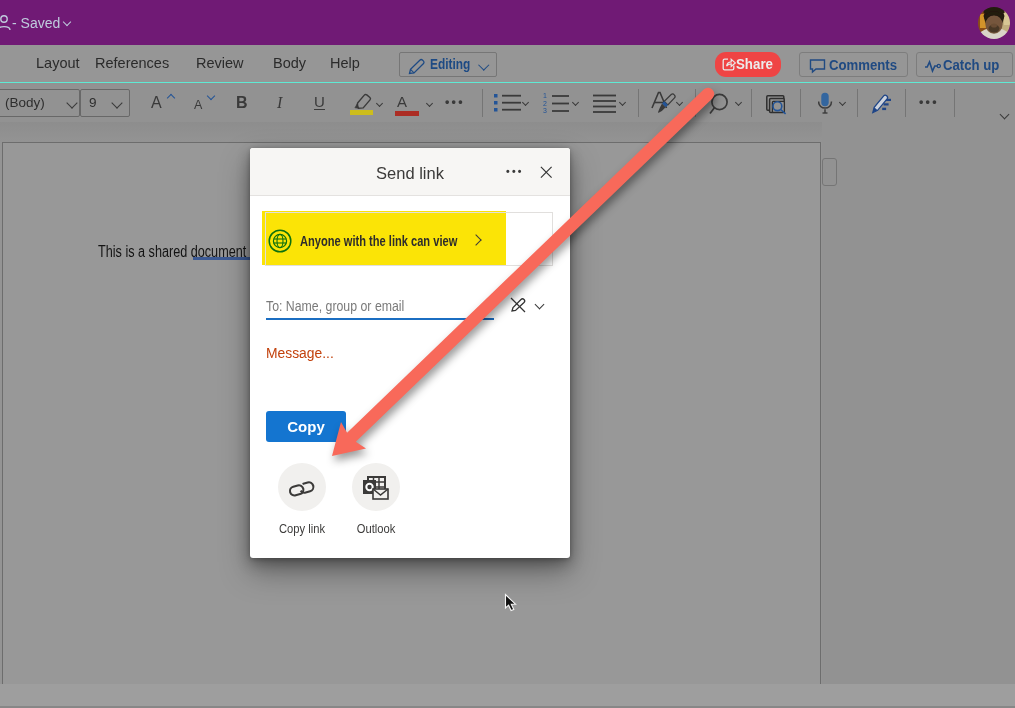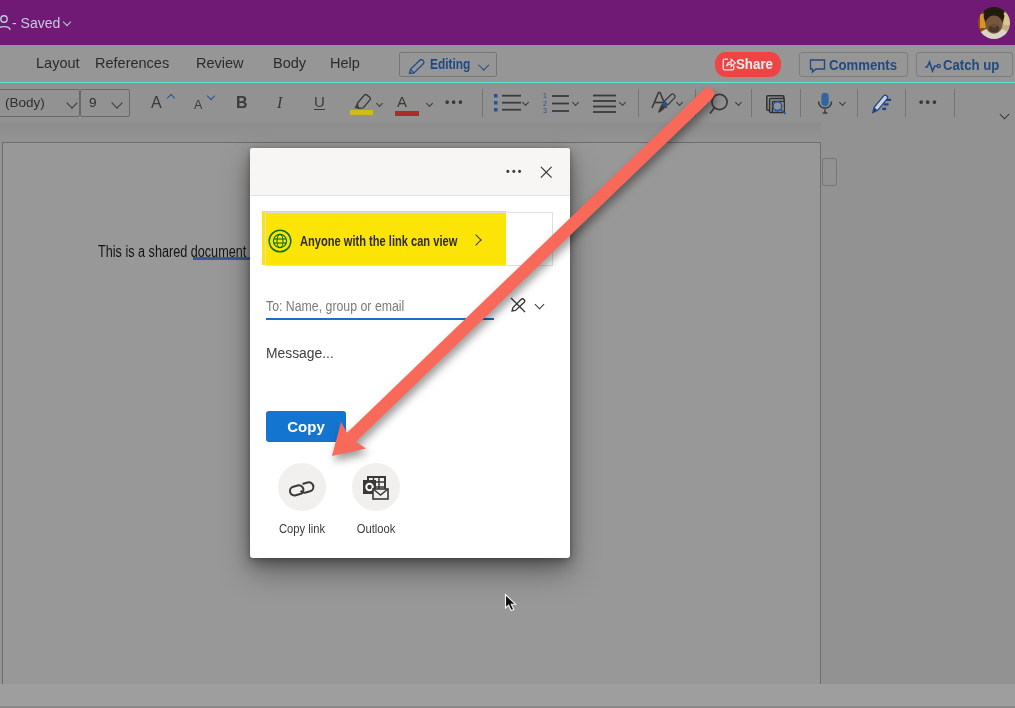--- a/index.html
+++ b/index.html
@@ -52,21 +52,21 @@
   #dialog { position:absolute; left:250px; top:148px; width:320px; height:410px; background:#fff; border-radius:3px; box-shadow:0 14px 30px rgba(0,0,0,0.34), 0 5px 14px rgba(0,0,0,0.30), 0 1px 4px rgba(0,0,0,0.22); }
   #dlghead { position:absolute; left:0; top:0; width:320px; height:48px; background:#f7f6f4; border-bottom:1px solid #e4e2e0; border-radius:3px 3px 0 0; }
   #dlgtitle { position:absolute; left:0; top:16px; width:320px; text-align:center; font-size:16.5px; font-weight:normal; color:#3b3a39; }
   #dlgdots { position:absolute; left:256px; top:17px; color:#3a3a3a; font-size:10.5px; font-weight:bold; letter-spacing:2.2px; }
   #permbox { position:absolute; left:15px; top:64px; width:288px; height:54px; border:1px solid #e1dfdd; }
   #permyellow { position:absolute; left:12px; top:63px; width:244px; height:54px; background:#fbe406; }
   #permtext { position:absolute; left:50px; top:84px; font-size:15px; color:#2e2d2c; font-weight:bold; transform:scaleX(0.74); transform-origin:0 0; white-space:nowrap; }
   #permchev { left:222px; top:88px; width:8px; height:8px; border-width:1.8px; transform:rotate(-45deg); }
   #torow { position:absolute; left:16px; top:150px; font-size:14px; color:#7a7a7a; transform:scaleX(0.88); transform-origin:0 0; white-space:nowrap; }
   #tounderline { position:absolute; left:16px; top:170px; width:228px; height:2px; background:#1b6ec2; }
-  #msg { position:absolute; left:16px; top:197px; font-size:14px; color:#404040; transform:scaleX(0.99); transform-origin:0 0; }
+  #msg { position:absolute; left:16px; top:197px; font-size:14px; color:#c2410c; transform:scaleX(0.99); transform-origin:0 0; }
   #sendbtn { position:absolute; left:16px; top:263px; width:80px; height:31px; background:#1475d0; border-radius:3px; color:#fff; font-weight:bold; font-size:15px; text-align:center; line-height:31px; }
   .circ { position:absolute; top:315px; width:48px; height:48px; border-radius:50%; background:#f1f0ee; }
   .clabel { position:absolute; top:373px; font-size:13px; color:#3d3c3b; text-align:center; transform:scaleX(0.86); transform-origin:50% 0; }
 
   
   #overlay { position:absolute; left:0; top:0; width:1015px; height:708px; pointer-events:none; }
 </style>
 </head>
 <body>
 <div id="app">
@@ -252,20 +252,21 @@
     <div id="rightzone"></div>
     <div id="page"></div>
     <div id="cghost"></div>
     <div id="doctext">This is a shared <u>document</u></div>
     <div id="docu"></div>
   </div>
 
 
   <div id="dialog">
     <div id="dlghead">
+      <div id="dlgtitle">Send link</div>
       <div id="dlgdots">•••</div>
       <svg class="abs" style="left:290px;top:18px" width="12.5" height="12.5" viewBox="0 0 14 14">
         <line x1="1" y1="1" x2="13" y2="13" stroke="#333" stroke-width="1.3"></line>
         <line x1="13" y1="1" x2="1" y2="13" stroke="#333" stroke-width="1.3"></line>
       </svg>
     </div>
     <div id="permyellow"></div>
     <div id="permbox"></div>
     <svg class="abs" style="left:18px;top:81px" width="24" height="24" viewBox="0 0 24 24">
       <circle cx="12" cy="12" r="10.8" fill="none" stroke="#0e710e" stroke-width="1.5"></circle>

